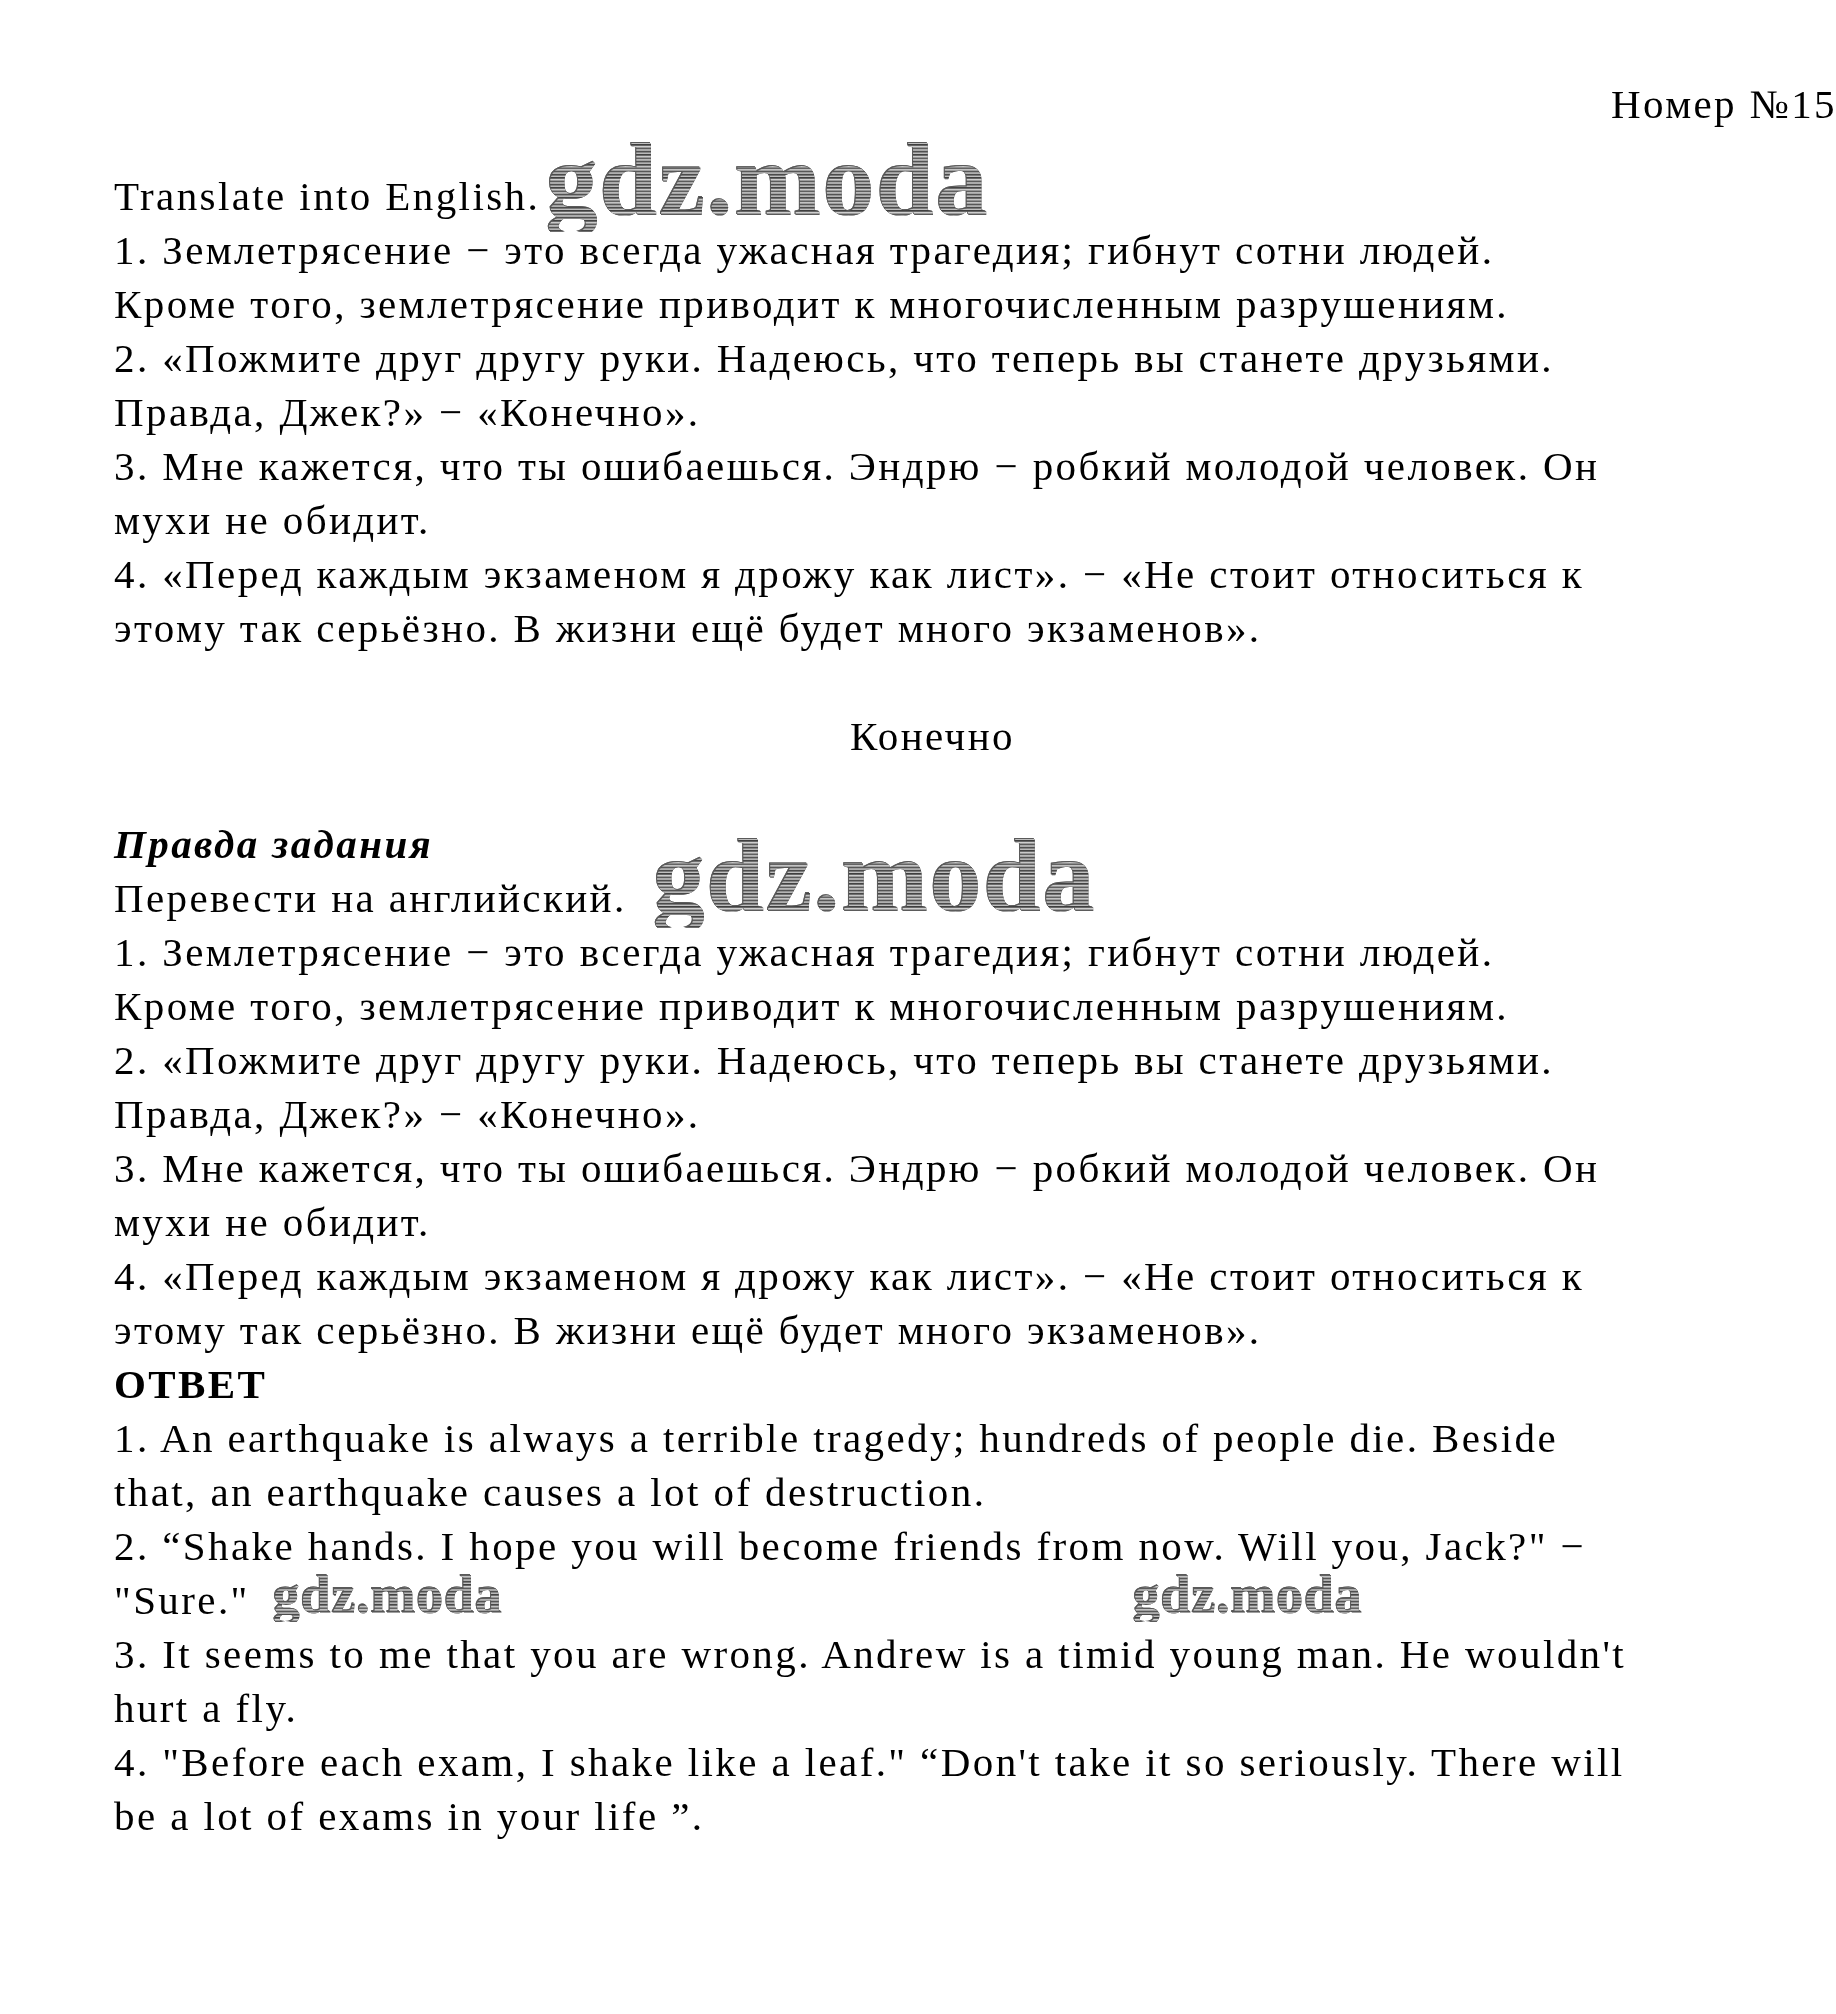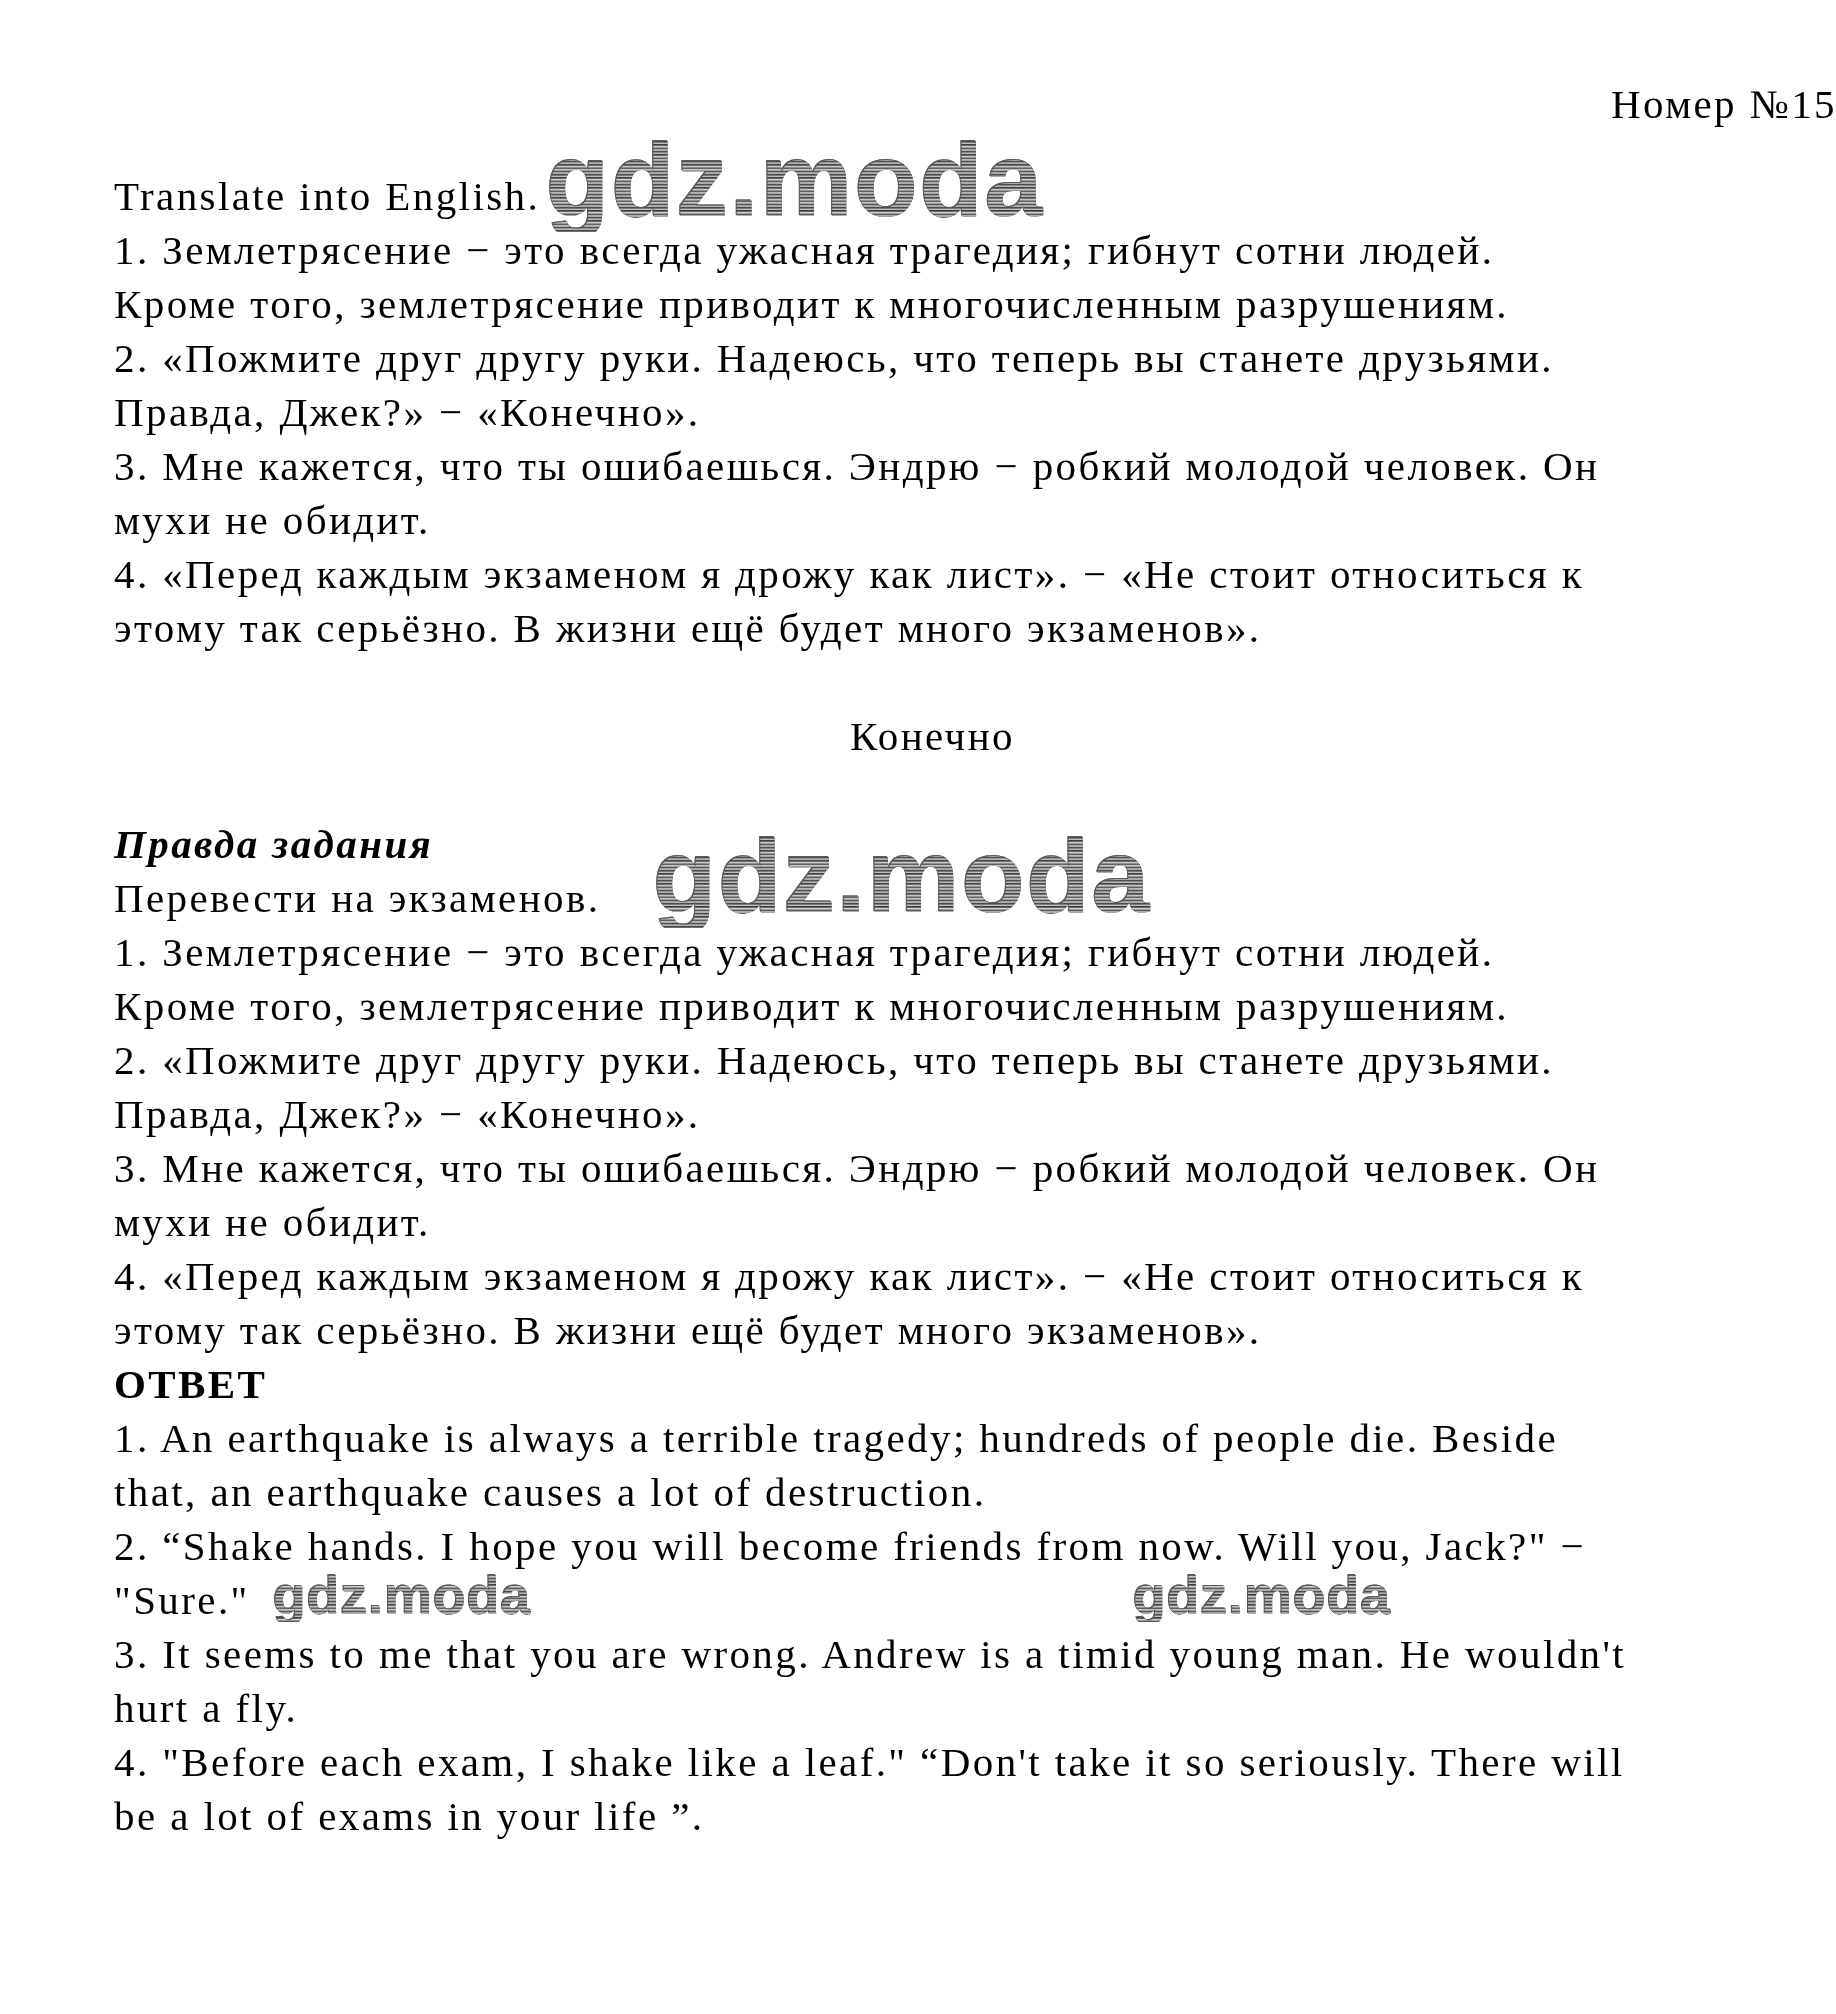--- a/index.html
+++ b/index.html
@@ -46,21 +46,21 @@
   .ln.bold {
     font-weight: bold;
   }
   .ln.bold-italic {
     font-weight: bold;
     font-style: italic;
   }
   
   .wm {
     position: absolute;
-    font-family: Liberation Sans, sans-serif;
+    font-family: Liberation Serif, serif;
     font-weight: bold;
     white-space: nowrap;
     color: #8a8a8a;
     text-shadow:
       0.8px 0.8px 0 #4a4a4a,
       -0.8px -0.8px 0 #4a4a4a,
       0.8px -0.8px 0 #4a4a4a,
       -0.8px 0.8px 0 #4a4a4a;
     pointer-events: none;
   }
@@ -118,21 +118,21 @@
     <div class="ln">3. Мне кажется, что ты ошибаешься. Эндрю − робкий молодой человек. Он</div>
     <div class="ln">мухи не обидит.</div>
     <div class="ln">4. «Перед каждым экзаменом я дрожу как лист». − «Не стоит относиться к</div>
     <div class="ln">этому так серьёзно. В жизни ещё будет много экзаменов».</div>
 
     <div class="ln"></div>
     <div class="ln center">Конечно</div>
     <div class="ln"></div>
 
     <div class="ln bold-italic">Правда задания</div>
-    <div class="ln">Перевести на экзаменов.</div>
+    <div class="ln">Перевести на английский.</div>
 
     <div class="ln">1. Землетрясение − это всегда ужасная трагедия; гибнут сотни людей.</div>
     <div class="ln">Кроме того, землетрясение приводит к многочисленным разрушениям.</div>
     <div class="ln">2. «Пожмите друг другу руки. Надеюсь, что теперь вы станете друзьями.</div>
     <div class="ln">Правда, Джек?» − «Конечно».</div>
     <div class="ln">3. Мне кажется, что ты ошибаешься. Эндрю − робкий молодой человек. Он</div>
     <div class="ln">мухи не обидит.</div>
     <div class="ln">4. «Перед каждым экзаменом я дрожу как лист». − «Не стоит относиться к</div>
     <div class="ln">этому так серьёзно. В жизни ещё будет много экзаменов».</div>
 

